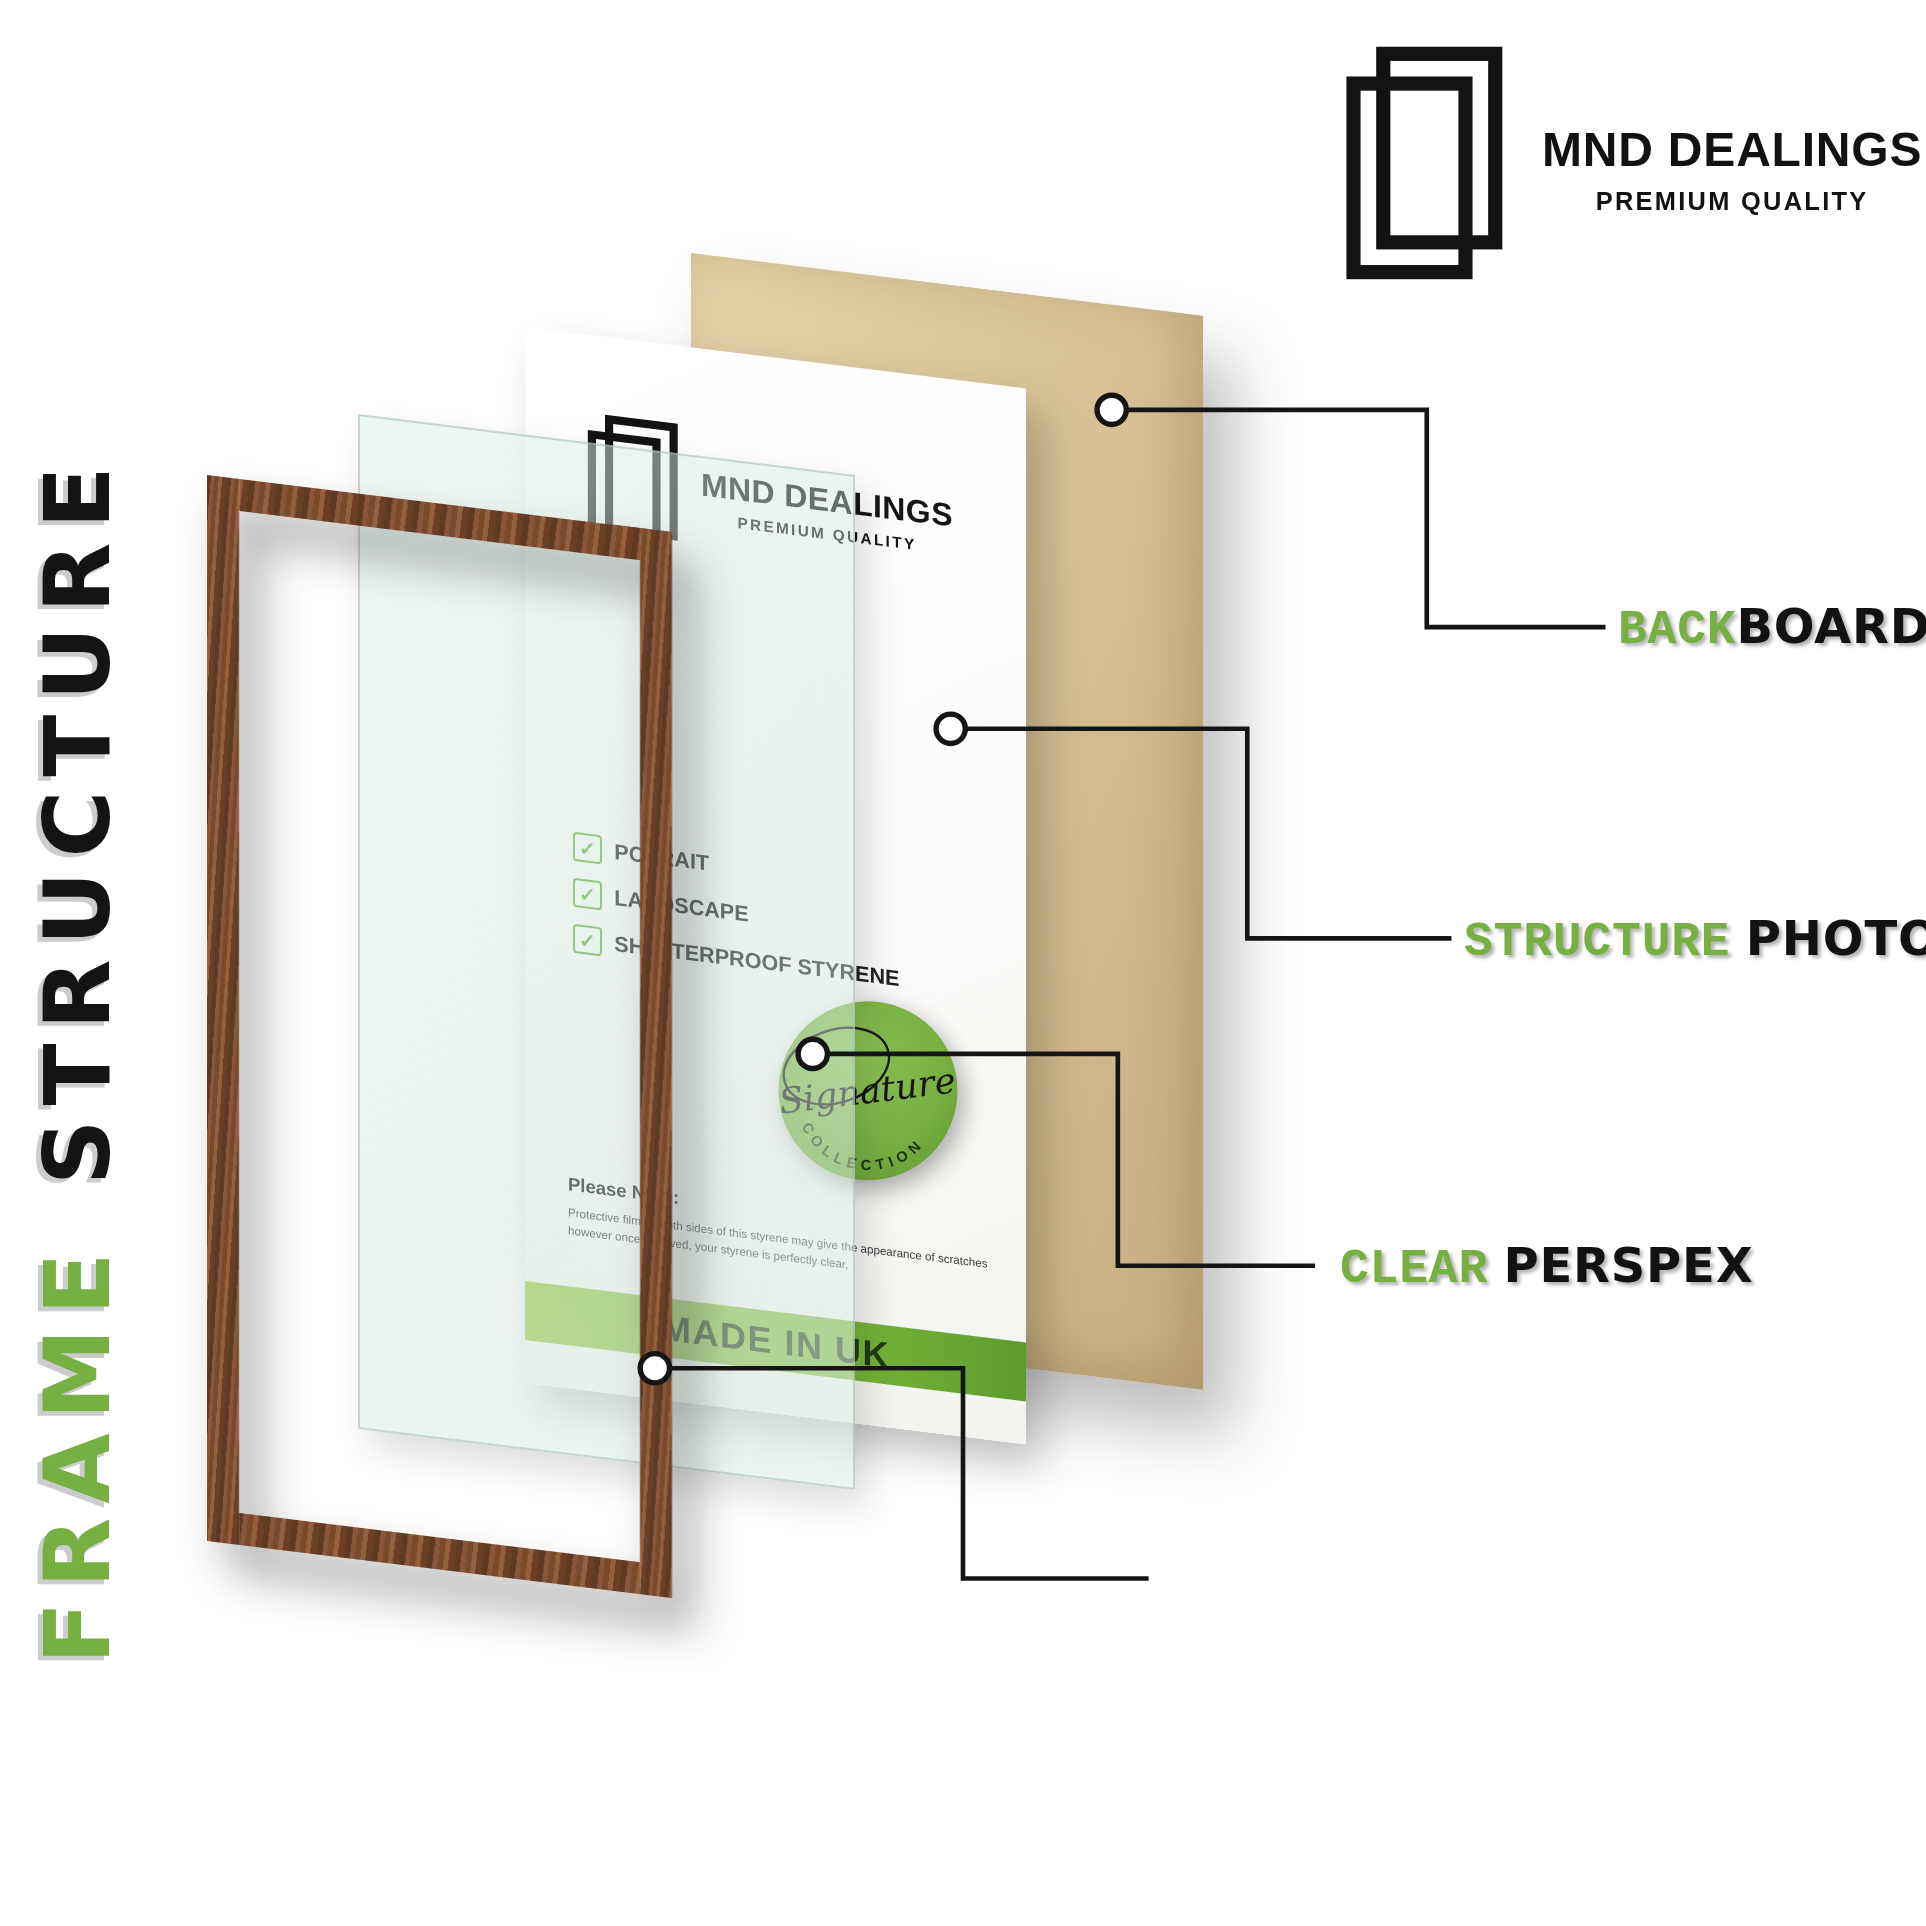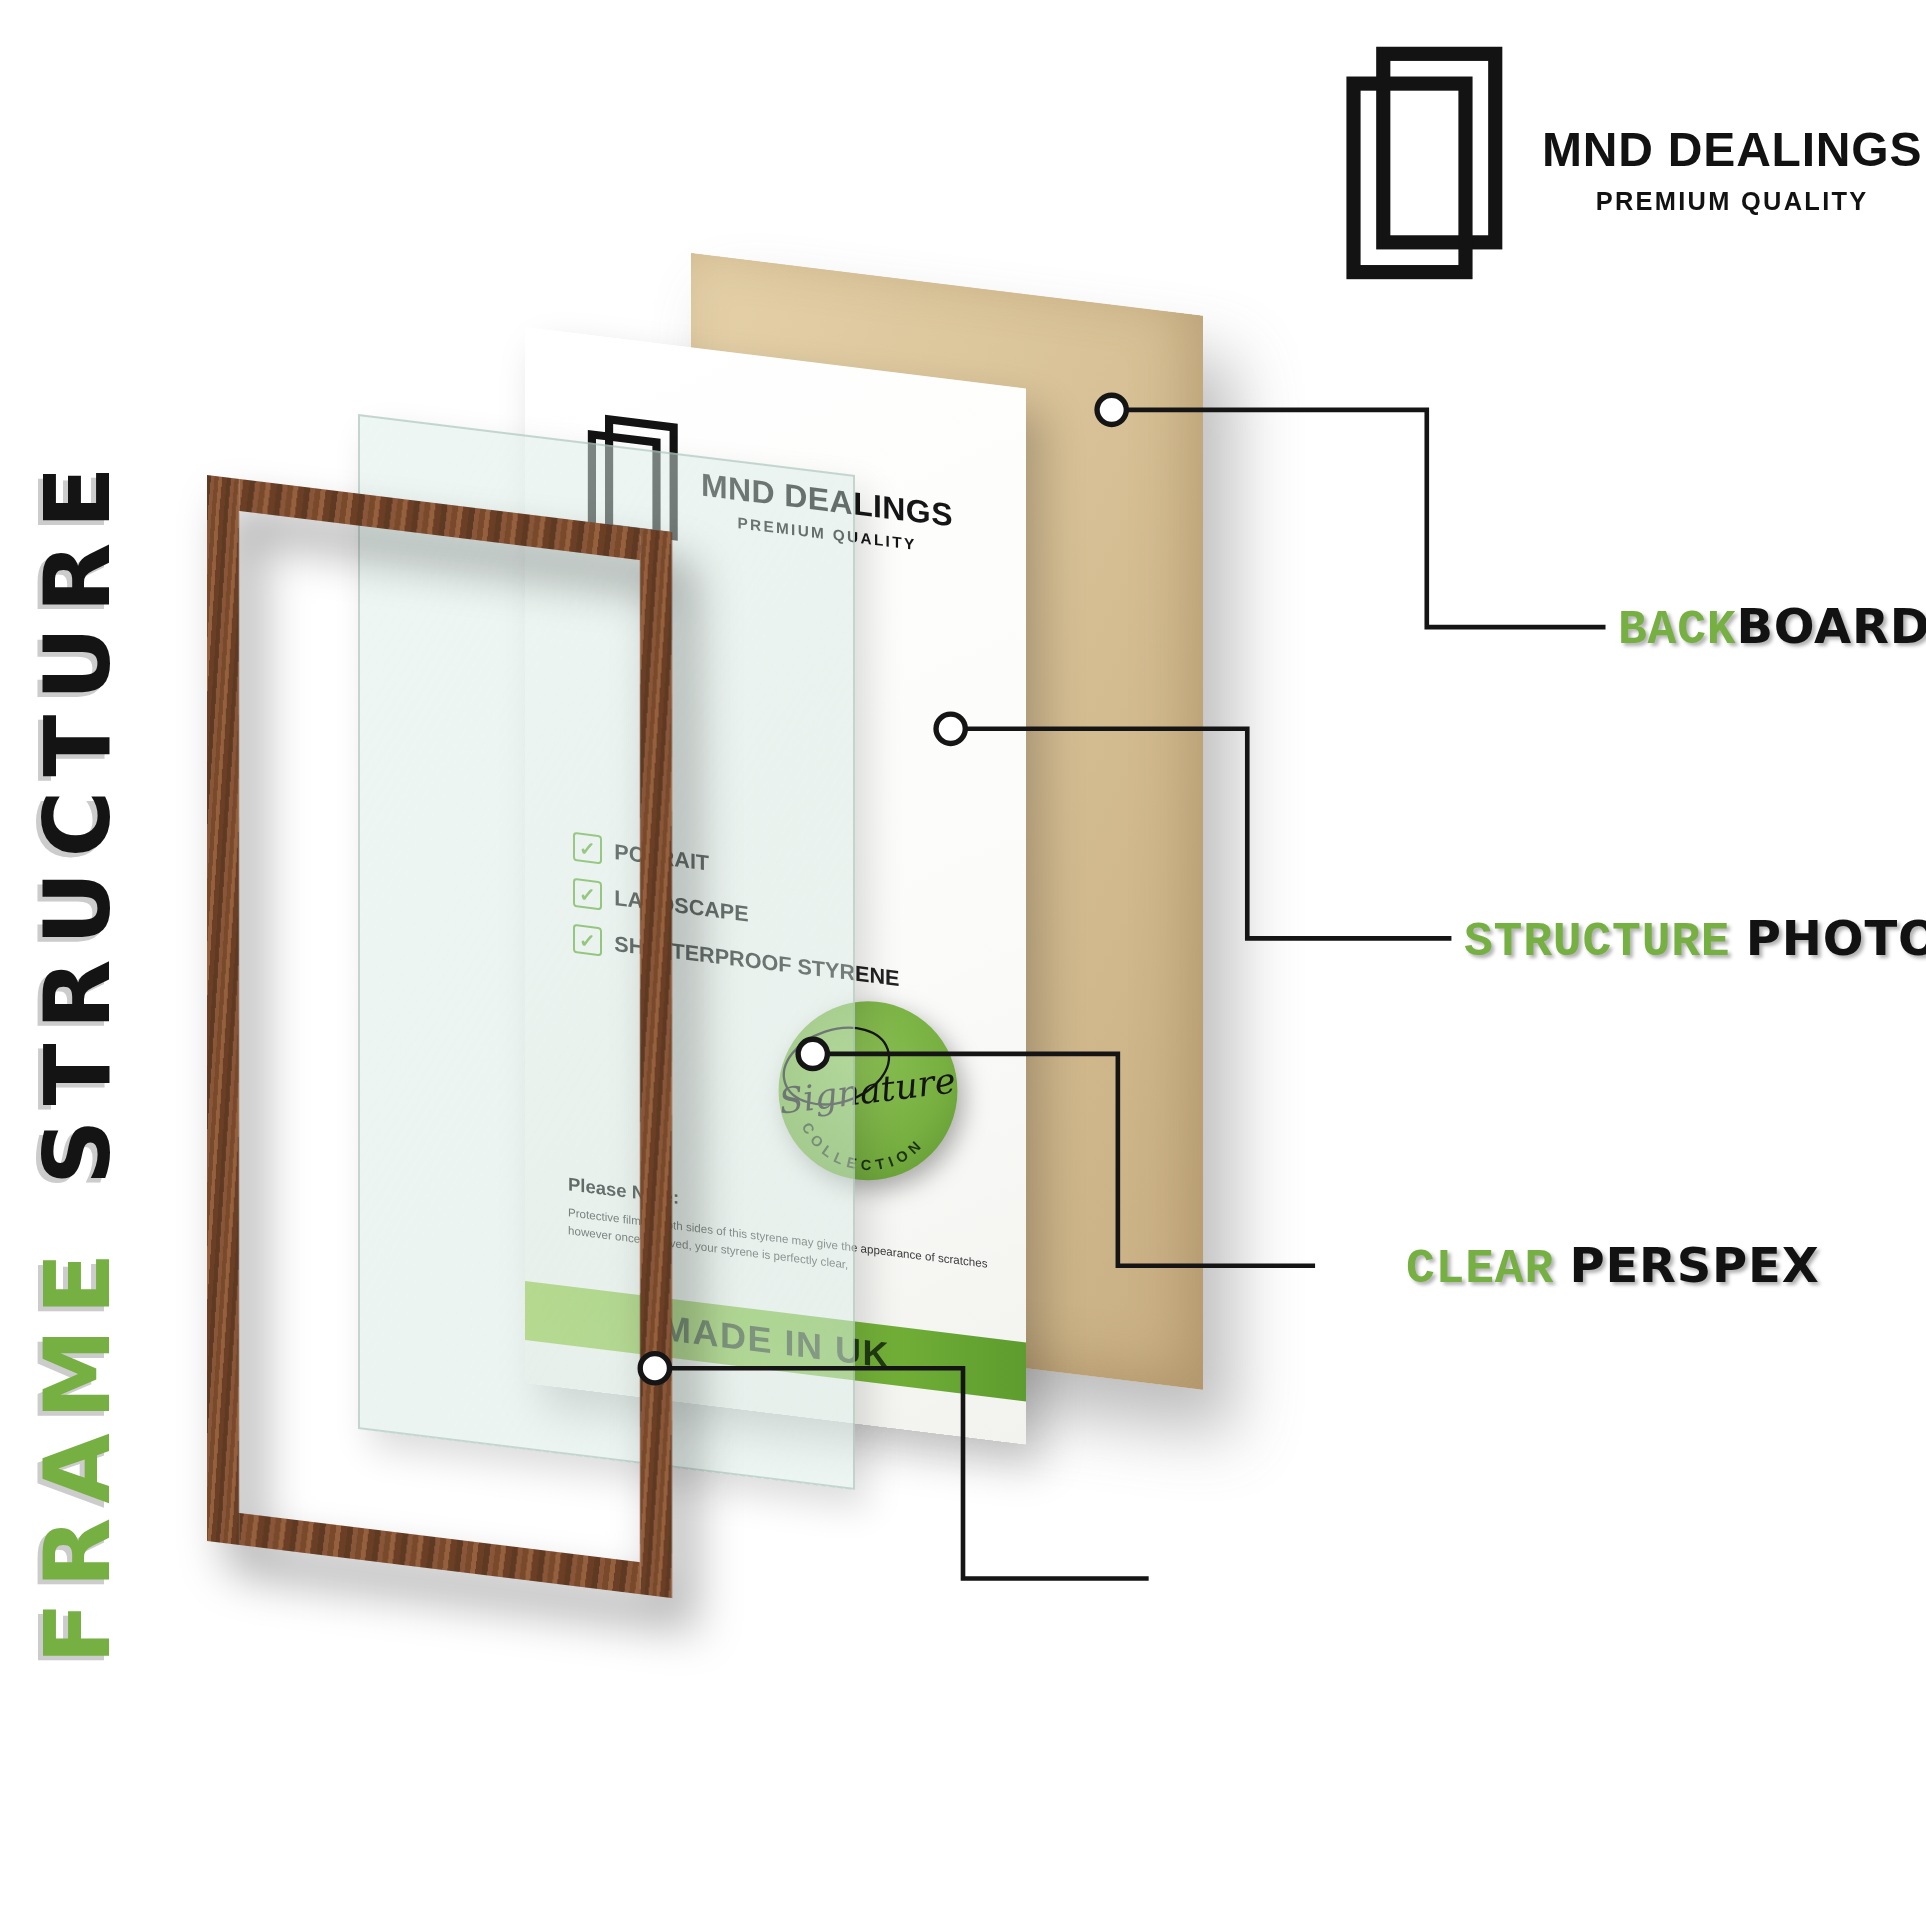--- a/index.html
+++ b/index.html
@@ -80,21 +80,21 @@
   .callouts polyline{fill:none;stroke:#151515;stroke-width:6;}
   .callouts circle{fill:#ffffff;stroke:#151515;stroke-width:7;}
 
   .callout-label{position:absolute;z-index:70;font-family:"DejaVu Sans",sans-serif;
     font-size:48px;font-weight:800;letter-spacing:0.8px;white-space:nowrap;
     transform:translateY(-50%);text-shadow:3.1px 3.9px 3.9px rgba(0,0,0,.30);}
   .cl-green{color:#76b043;font-family:Liberation Mono, monospace;}
   .cl-black{color:#121212;margin-left:15.4px;}
   .label-1{left:1618px;top:627px;}
   .label-2{left:1464px;top:939px;}
-  .label-3{left:1406px;top:1266px;}
+  .label-3{left:1340px;top:1266px;}
   .label-4{left:1160px;top:1579px;}
 </style>
 </head>
 <body>
 
 <div class="page">
 
   <div class="side-title">
     <span class="st-green">FRAME</span><span class="st-black">STRUCTURE</span>
   </div>

